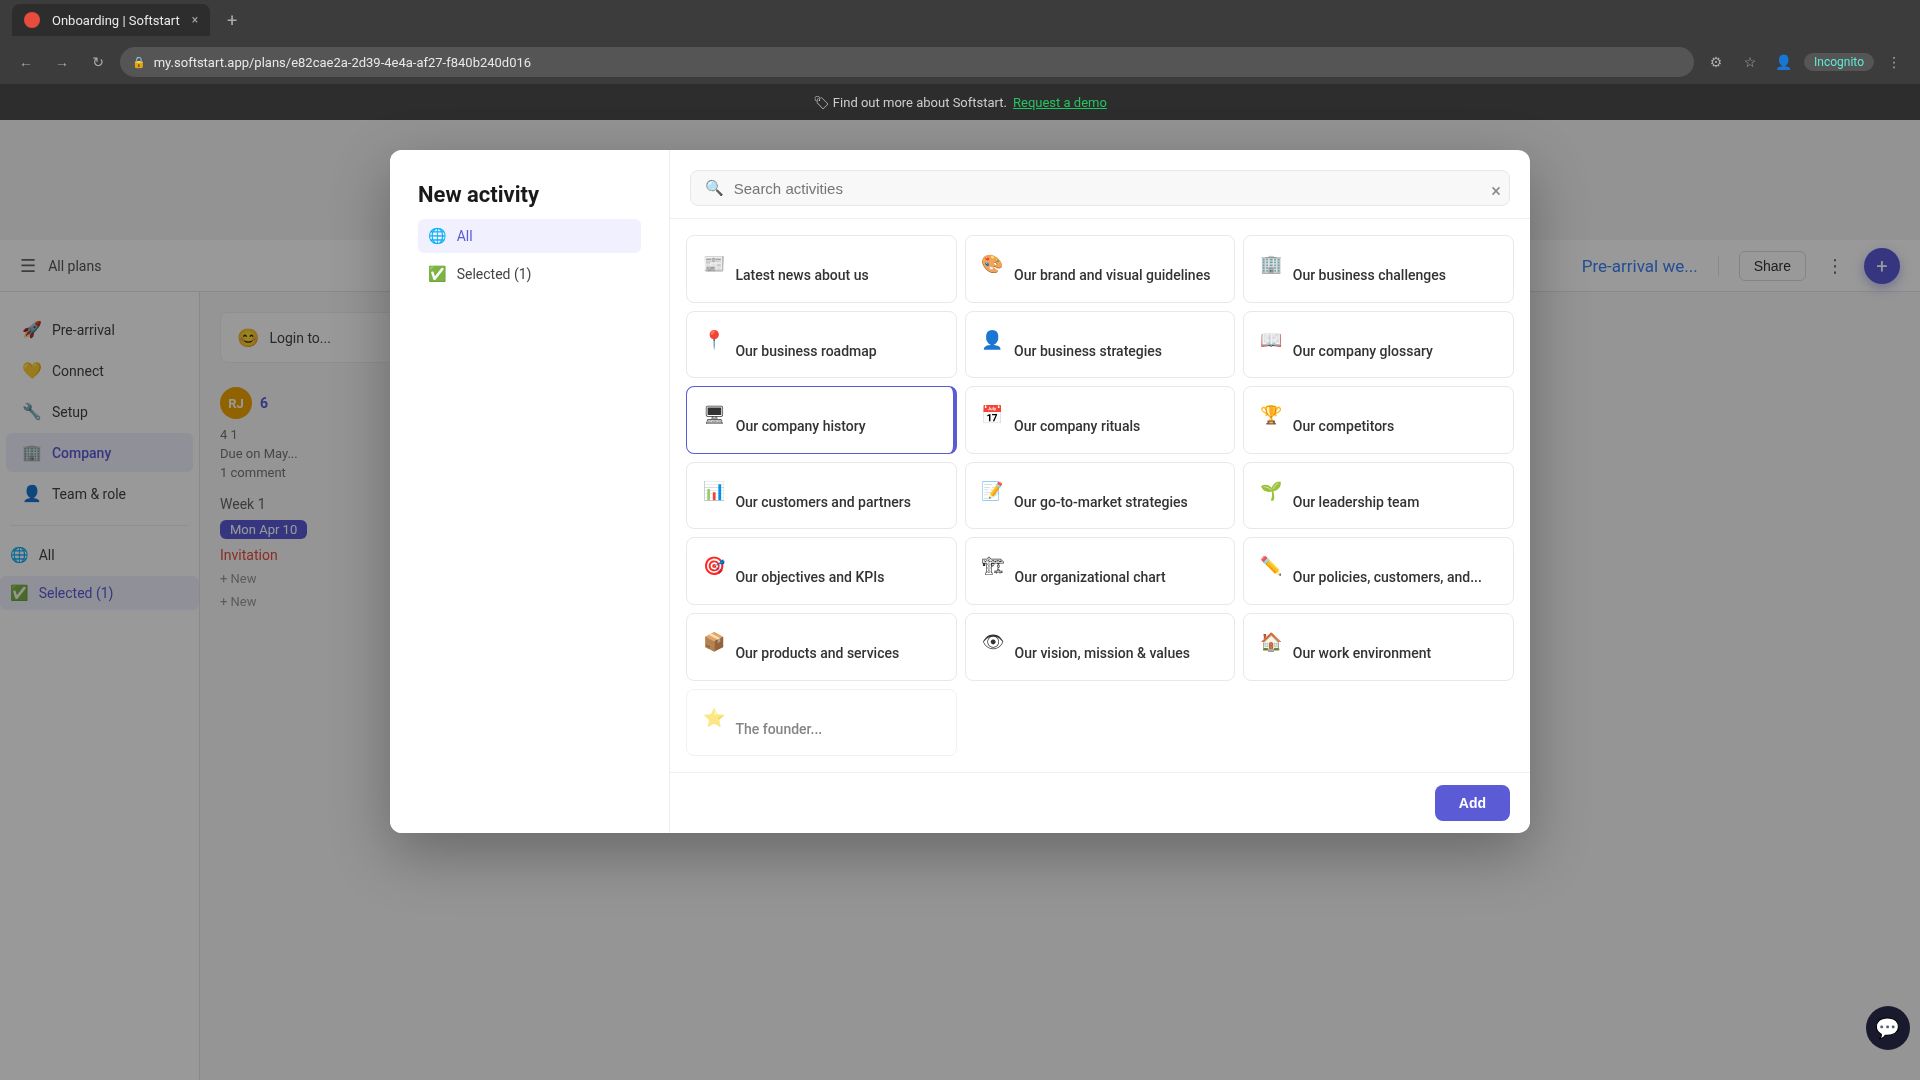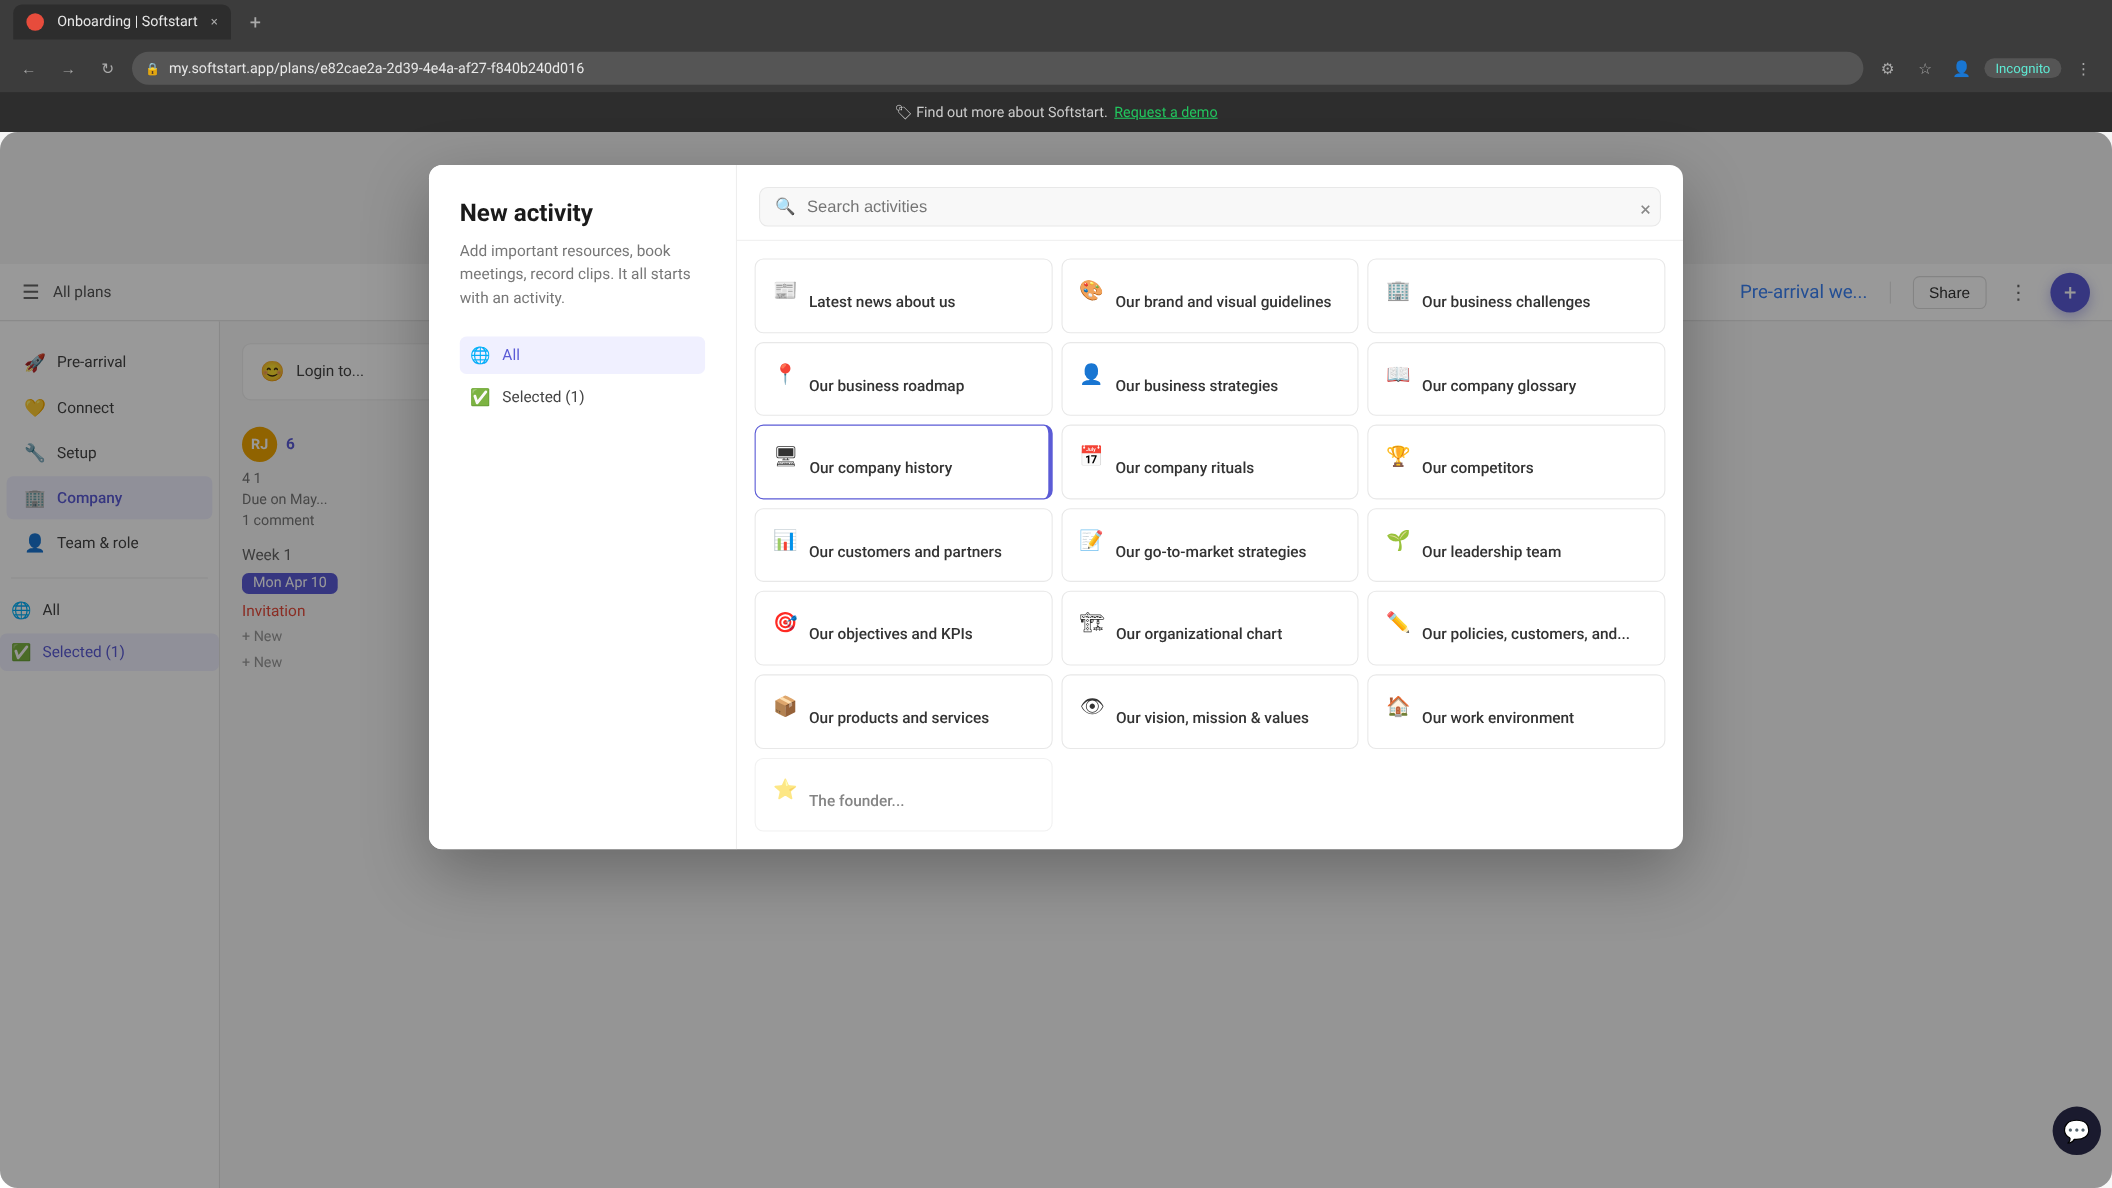--- a/index.html
+++ b/index.html
@@ -565,26 +565,25 @@
         <span>Mon  Apr 10</span>
       </div>
     </div>
     <div style="color:#e74c3c;font-size:14px;cursor:pointer;margin-bottom:8px;">Invitation</div>
     <div style="color:#999;font-size:13px;cursor:pointer;margin-bottom:8px;">+ New</div>
     <div style="color:#999;font-size:13px;cursor:pointer;">+ New</div>
   </div>
 
 </div>
 
-<div class="modal-overlay" style="top:120px;border-radius:16px;">
+<div class="modal-overlay" style="top:120px;">
   <div class="modal">
 
     <div class="modal-left">
       <div class="modal-title">New activity</div>
-      <div class="modal-desc">Add important resources, book meetings, record clips. It all starts with an activity.</div>
 
       <div class="filter-section">
         <div class="filter-item active">
           <span class="filter-icon">🌐</span>
           <span>All</span>
         </div>
         <div class="filter-item">
           <span class="filter-icon">✅</span>
           <span>Selected (1)</span>
         </div>
@@ -680,18 +679,21 @@
           <span class="activity-label">Our work environment</span>
         </div>
 
         <div class="activity-card" style="opacity:0.6;">
           <span class="activity-icon">⭐</span>
           <span class="activity-label">The founder...</span>
         </div>
 
       </div>
 
+      <div class="modal-footer">
+        <button class="add-btn">Add</button>
+      </div>
     </div>
 
   </div>
 </div>
 
 <div class="chat-widget">💬</div>
 
 </body></html>

